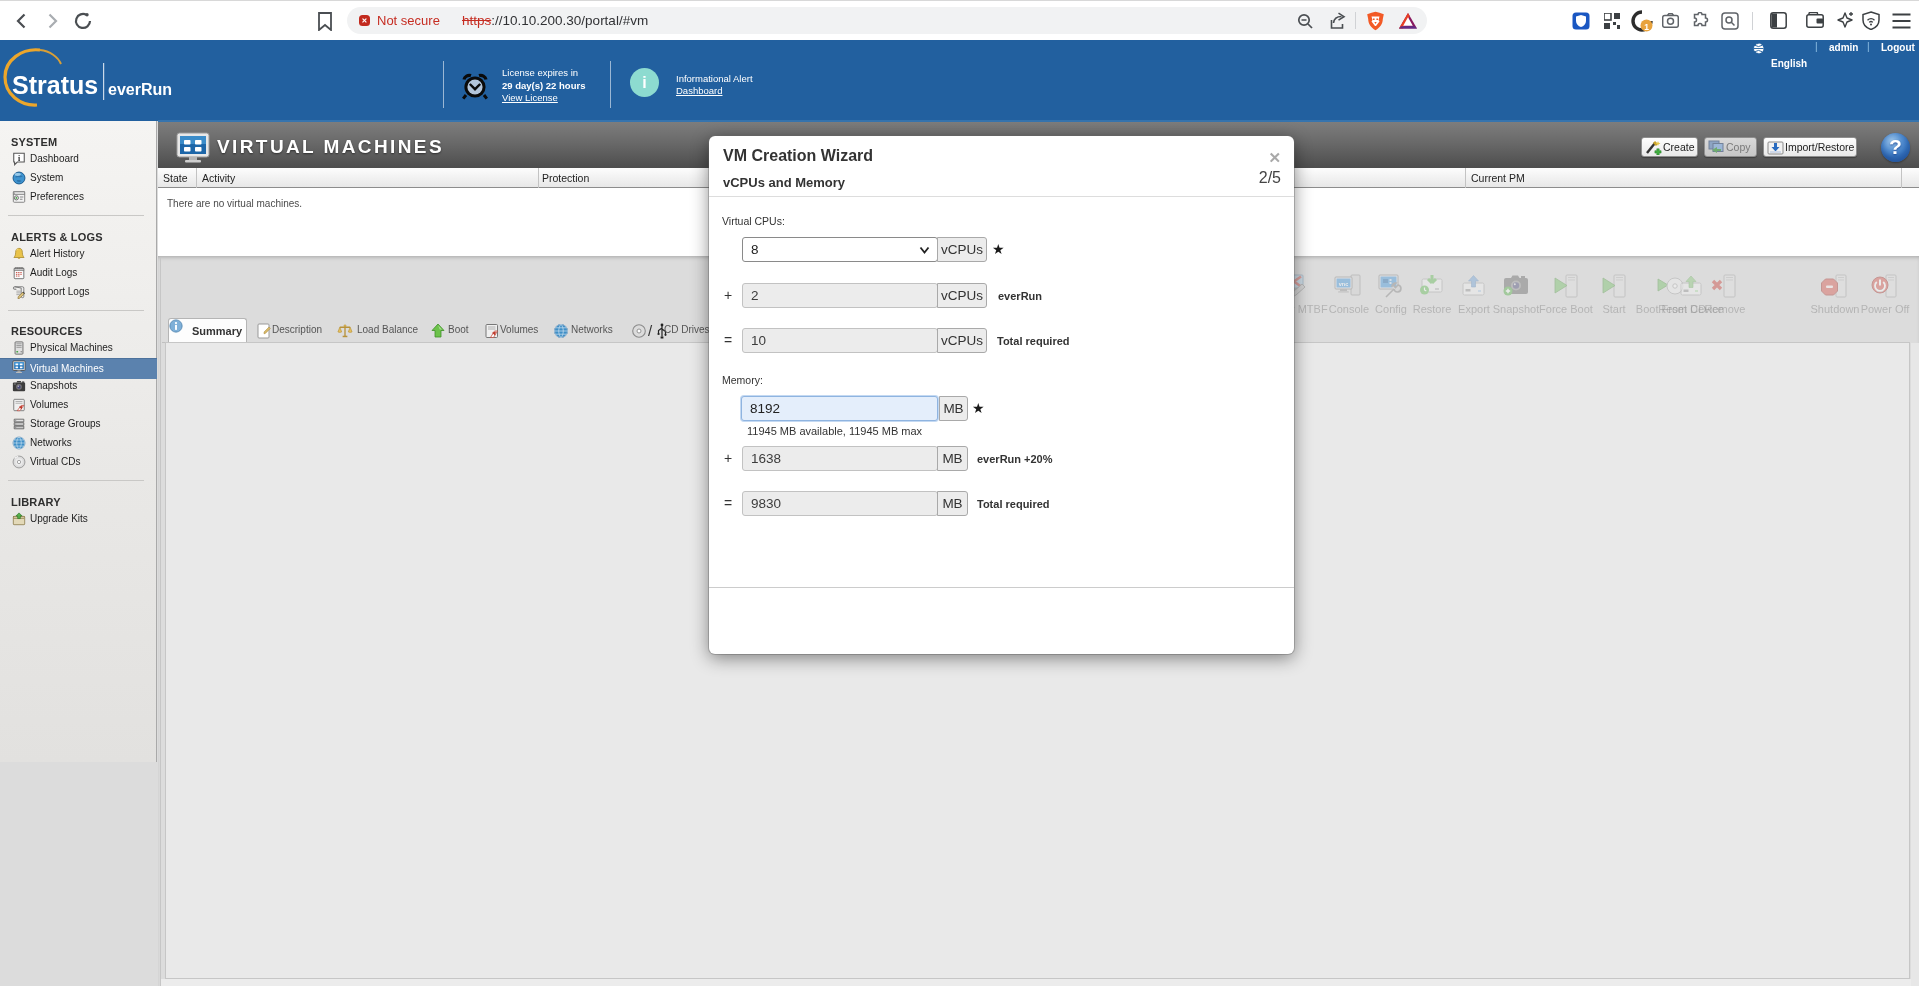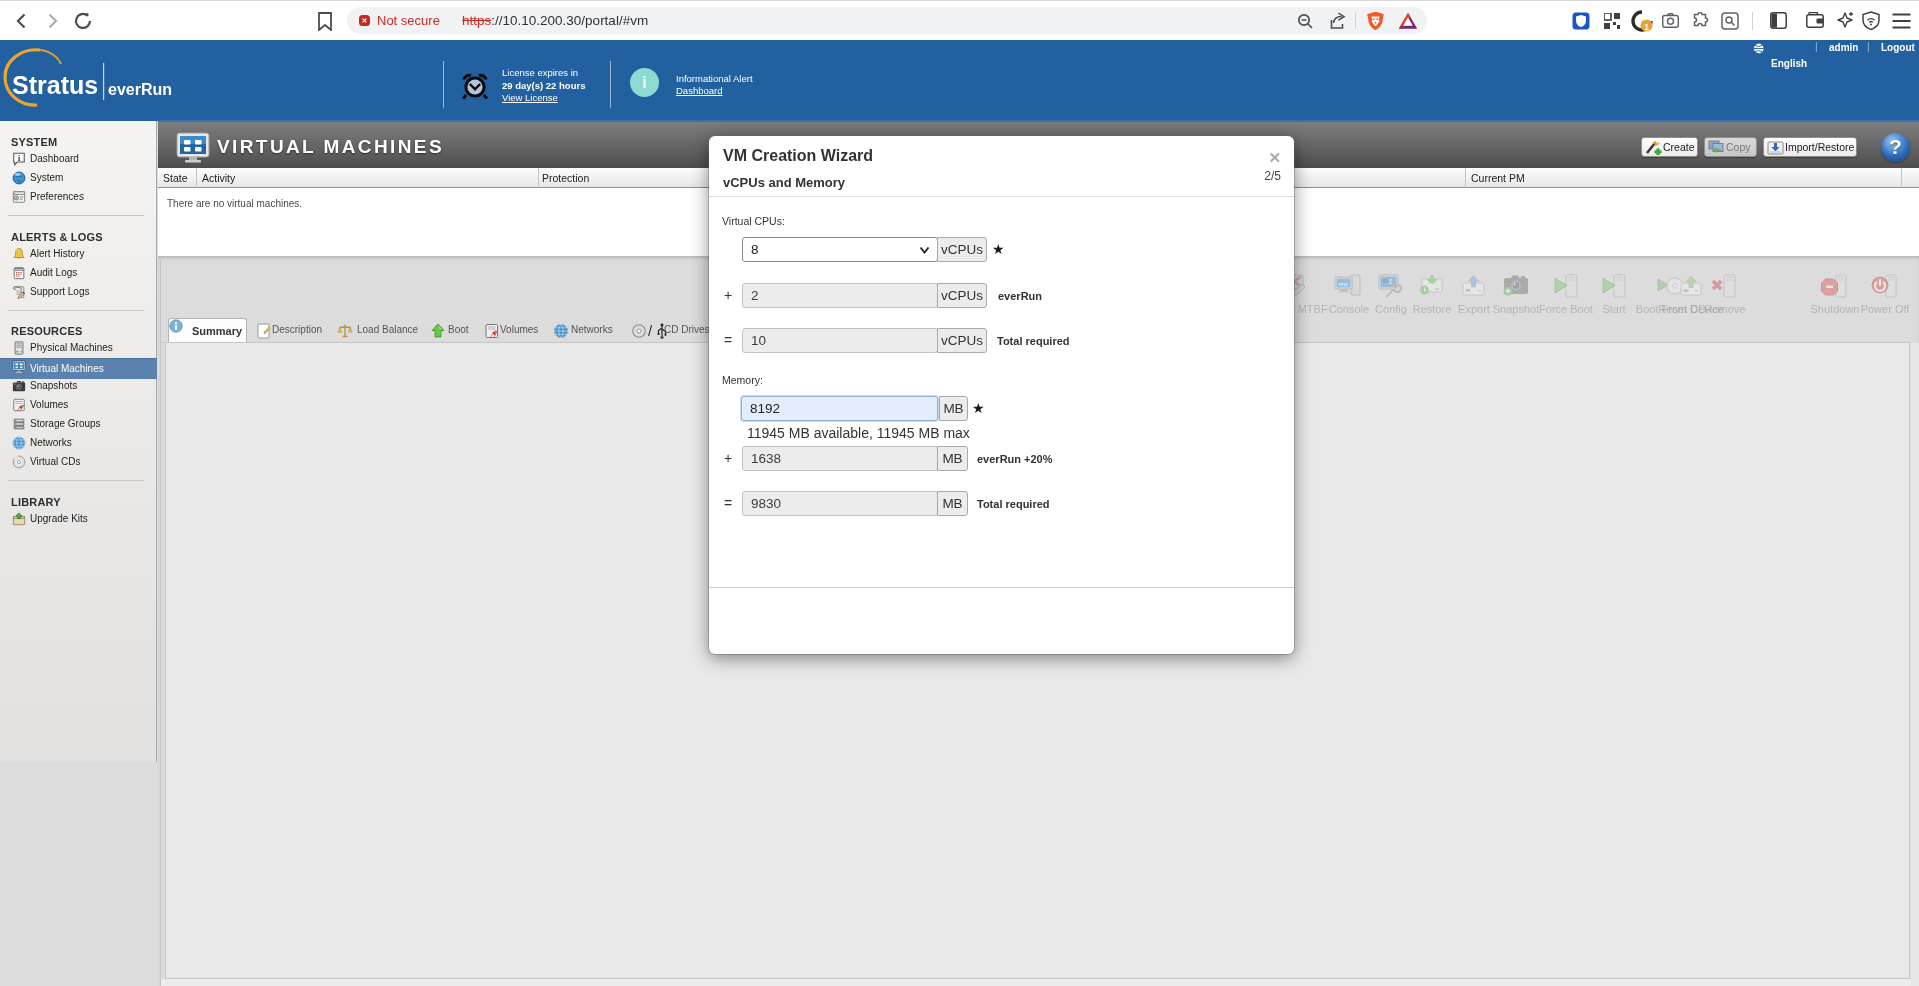--- a/index.html
+++ b/index.html
@@ -55,21 +55,21 @@
 .tab { position:absolute; top:1px; height:24px; font-size:10px; color:#555; white-space:nowrap; }
 .tab .ticn { position:absolute; top:4px; width:16px; height:16px; }
 #tabactive { position:absolute; left:10px; top:0px; width:79px; height:25px; background:#fdfdfd; border:1px solid #b5b5b5; border-bottom:none; border-radius:3px 3px 0 0; font-weight:bold; font-size:11px; color:#333; }
 #pane { position:absolute; left:7px; top:86px; width:1745px; height:637px; background:#e9e9e9; border:1px solid #c6c6c6; }
 
 
 #modal { left:709px; top:136px; width:585px; height:518px; background:#fff; border-radius:6px; box-shadow:0 4px 18px rgba(0,0,0,0.45), 0 0 0 1px rgba(120,120,120,0.35); font-size:11px; color:#333; }
 #mtitle { position:absolute; left:14px; top:11px; font-size:16px; font-weight:bold; color:#333; }
 #msub { position:absolute; left:14px; top:39px; font-size:13px; font-weight:bold; color:#333; }
 #mclose { position:absolute; right:13px; top:13px; font-size:15px; font-weight:bold; color:#a9a9a9; }
-#mpage { position:absolute; right:13px; top:33px; font-size:12px; color:#444;text-align:right; }
+#mpage { position:absolute; right:13px; top:33px; font-size:16px; color:#444;text-align:right; }
 #mhr { position:absolute; left:0; top:60px; width:585px; height:1px; background:#ddd; }
 .mlabel { position:absolute; left:13px; font-size:10.5px; color:#333; }
 .mop { position:absolute; left:15px; font-size:14px; color:#333; }
 .minput { position:absolute; left:33px; width:196px; height:25px; border:1px solid #8a8a8a; border-radius:3px; background:#fff; font-size:13.5px; color:#222; line-height:23px; padding-left:8px; }
 .minput.dis { background:#ececec; border-color:#c2c2c2; color:#3c3c3c; }
 .minput.focus { background:#e4eefb; border:1px solid #8fb4e0; box-shadow:0 0 0 1px #c4d9f2; }
 .msuffix { position:absolute; height:25px; background:#ececec; border:1px solid #a9a9a9; border-radius:0 3px 3px 0; font-size:13.5px; color:#333; text-align:center; }
 .mstar { position:absolute; font-size:14px; color:#1a1a1a; }
 .mright { position:absolute; font-size:11px; font-weight:bold; color:#333; }
 #mfootline { position:absolute; left:0; top:451px; width:585px; height:1px; background:#ccc; }
@@ -569,21 +569,21 @@
 
   <div class="mop" style="top:196px">=</div>
   <div class="minput dis" style="top:192px">10</div>
   <div class="msuffix" style="left:228px;top:192px;width:50px;line-height:23px">vCPUs</div>
   <div class="mright" style="left:288px;top:199px">Total required</div>
 
   <div class="mlabel" style="top:238px">Memory:</div>
   <div class="minput focus" style="left:32px;top:260px;width:197px">8192</div>
   <div class="msuffix" style="left:230px;top:260px;width:29px;line-height:23px">MB</div>
   <div class="mstar" style="left:263px;top:264px">★</div>
-  <div class="mlabel" style="left:38px;top:289px;font-size:14px">11945 MB available, 11945 MB max</div>
+  <div class="mlabel" style="left:38px;top:289px;font-size:11px">11945 MB available, 11945 MB max</div>
 
   <div class="mop" style="top:314px">+</div>
   <div class="minput dis" style="top:310px">1638</div>
   <div class="msuffix" style="left:228px;top:310px;width:31px;line-height:23px">MB</div>
   <div class="mright" style="left:268px;top:317px">everRun +20%</div>
 
   <div class="mop" style="top:359px">=</div>
   <div class="minput dis" style="top:355px">9830</div>
   <div class="msuffix" style="left:228px;top:355px;width:31px;line-height:23px">MB</div>
   <div class="mright" style="left:268px;top:362px">Total required</div>

